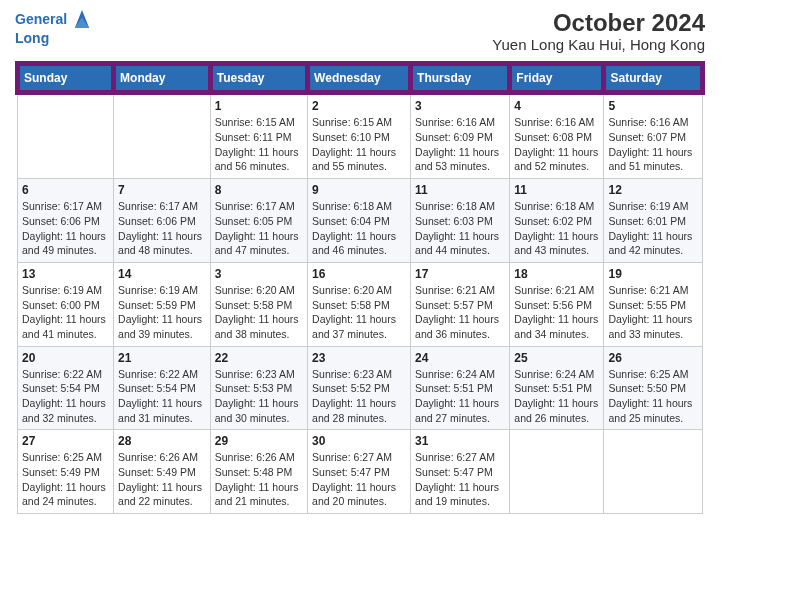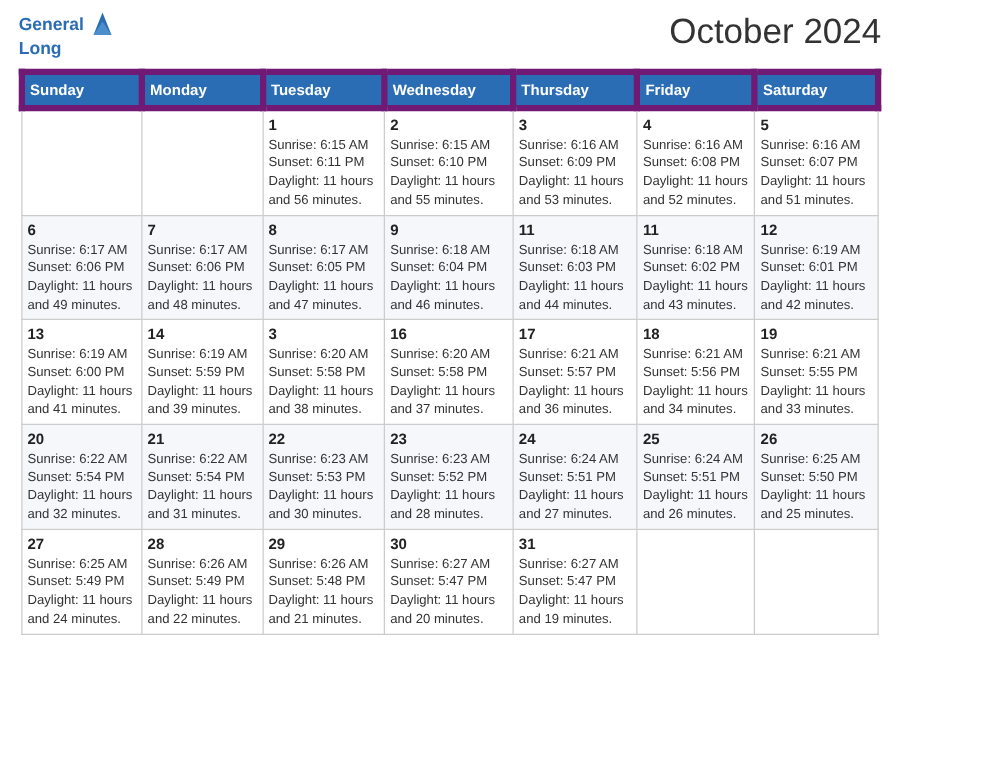--- a/index.html
+++ b/index.html
@@ -39,22 +39,22 @@
     .logo-icon {
       width: 18px;
       height: 22px;
       margin-left: 1px;
       margin-top: -2px;
     }
     .title-block {
       text-align: right;
     }
     .month-title {
-      font-size: 28px;
-      font-weight: normal;
+      font-size: 24px;
+      font-weight: bold;
       color: #333;
       line-height: 1.1;
     }
     .location-title {
       font-size: 15px;
       color: #333;
       font-weight: normal;
     }
     .calendar {
       width: 100%;
@@ -109,20 +109,21 @@
           <svg class="logo-icon" viewBox="0 0 20 24" xmlns="http://www.w3.org/2000/svg" style="display:inline-block;vertical-align:middle;margin-left:2px;">
             <polygon points="2,22 10,2 18,22" fill="#2a6db5"></polygon>
             <polygon points="2,22 10,10 18,22" fill="#5b9bd5" opacity="0.7"></polygon>
           </svg>
         </div>
         <div class="logo-text"><span>Long</span></div>
       </div>
     </div>
     <div class="title-block">
       <div class="month-title">October 2024</div>
+      <div class="location-title">Yuen Long Kau Hui, Hong Kong</div>
     </div>
   </div>
 
   <table class="calendar">
     <thead>
       <tr>
         <th>Sunday</th>
         <th>Monday</th>
         <th>Tuesday</th>
         <th>Wednesday</th>

